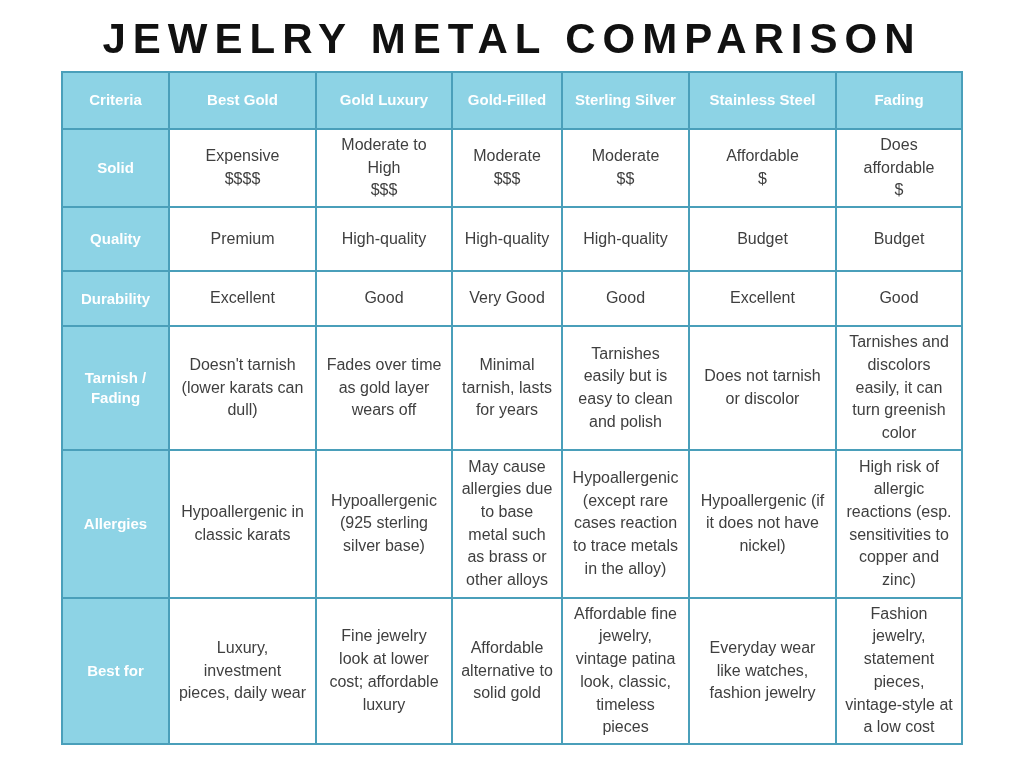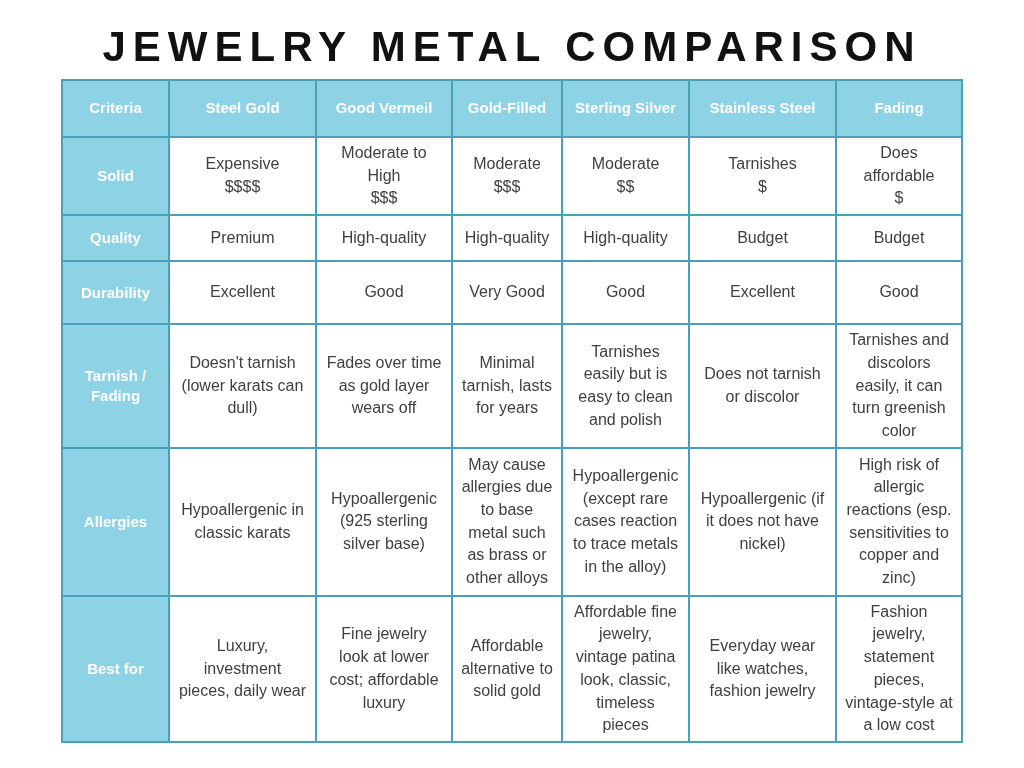--- a/index.html
+++ b/index.html
@@ -14,21 +14,21 @@
   *{box-sizing:border-box;}
   html,body{margin:0;padding:0;}
   body{
     width:1024px;height:768px;
     background:var(--page-bg,#ffffff);
     font-family:"Liberation Sans", sans-serif;
     overflow:hidden;
   }
   h1.page-title{
     margin:0;
-    padding-top:24px;
+    padding-top:16px;
     text-align:center;
     font-size:42px;
     line-height:46px;
     font-weight:700;
     letter-spacing:7px;
     color:var(--title-color,#111);
   }
   table.cmp{
     width:900px;
     margin:9px auto 0 auto;
@@ -55,22 +55,22 @@
   table.cmp td{
     background:#ffffff;
     color:var(--body-text,#3f3f3f);
     font-size:16px;
     font-weight:400;
     line-height:1.42;
     white-space:pre-line;
   }
   tr.r-head{height:57px;}
   tr.r-price{height:78px;}
-  tr.r-quality{height:46px;}
-  tr.r-durability{height:63px;}
+  tr.r-quality{height:64px;}
+  tr.r-durability{height:55px;}
   tr.r-tarnish{height:119px;}
   tr.r-allergies{height:148px;}
   tr.r-bestfor{height:144px;}
 </style>
 </head>
 <body>
 
 <h1 class="page-title">JEWELRY METAL COMPARISON</h1>
 
 <table class="cmp">
@@ -79,40 +79,40 @@
     <col style="width:147px">
     <col style="width:136px">
     <col style="width:110px">
     <col style="width:127px">
     <col style="width:147px">
     <col style="width:126px">
   </colgroup>
   <thead>
     <tr class="r-head">
       <th>Criteria</th>
-      <th>Steel Gold</th>
-      <th>Good Vermeil</th>
+      <th>Best Gold</th>
+      <th>Gold Luxury</th>
       <th>Gold-Filled</th>
       <th>Sterling Silver</th>
       <th>Stainless Steel</th>
       <th>Fading</th>
     </tr>
   </thead>
   <tbody>
     <tr class="r-price">
       <th>Solid</th>
       <td>Expensive
 $$$$</td>
       <td>Moderate to High
 $$$</td>
       <td>Moderate
 $$$</td>
       <td>Moderate
 $$</td>
-      <td>Tarnishes
+      <td>Affordable
 $</td>
       <td>Does affordable
 $</td>
     </tr>
     <tr class="r-quality">
       <th>Quality</th>
       <td>Premium</td>
       <td>High-quality</td>
       <td>High-quality</td>
       <td>High-quality</td>

